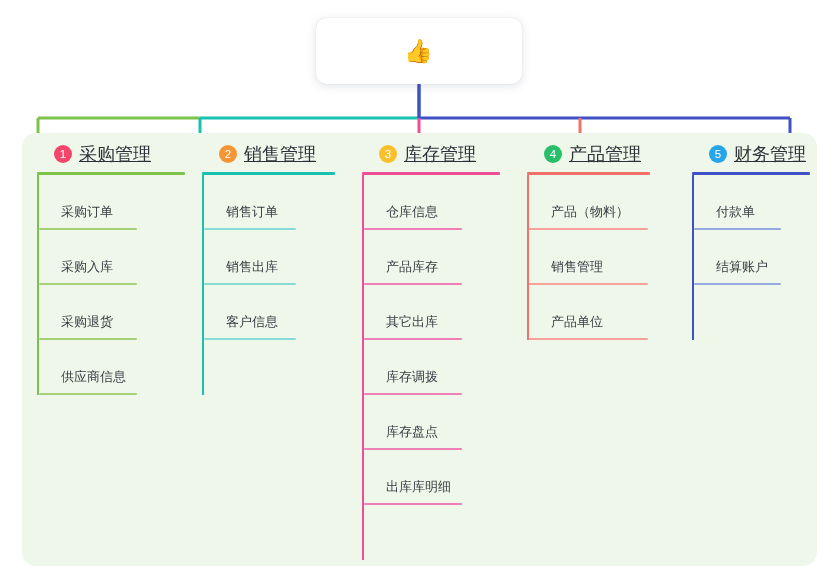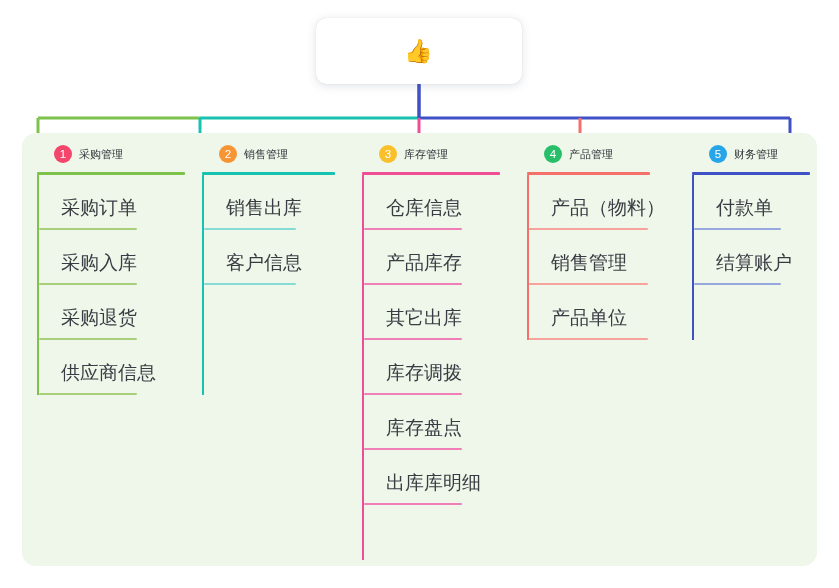--- a/index.html
+++ b/index.html
@@ -100,23 +100,24 @@
     border-radius: 50%;
     color: #ffffff;
     font-size: 11.5px;
     line-height: 18px;
     text-align: center;
     font-weight: normal;
     flex: 0 0 auto;
     margin-right: 7px;
   }
   .col-title {
-    font-size: 11px;
+    font-size: 18px;
     color: #2f3138;
     white-space: nowrap;
+    text-decoration: underline;
   }
   .head-rule {
     position: absolute;
     left: 0;
     bottom: 0;
     height: 3px;
     border-radius: 1px;
   }
 
   
@@ -129,21 +130,21 @@
 
   .item {
     position: relative;
     height: 55px;
     box-sizing: border-box;
   }
   .item-label {
     position: absolute;
     left: 24px;
     bottom: 9px;
-    font-size: 19px;
+    font-size: 13px;
     color: #3a3c43;
     white-space: nowrap;
   }
   .item-rule {
     position: absolute;
     left: 2px;
     bottom: 0;
     height: 2px;
     border-radius: 1px;
   }
@@ -199,20 +200,24 @@
         </div>
       </div>
       <div class="column" style="left: 180px; width: 133px;">
         <div class="col-head" style="width: 133px;">
           <span class="badge" style="background: rgb(247, 149, 53);">2</span>
           <span class="col-title">销售管理</span>
           <div class="head-rule" style="width: 133px; background: rgb(24, 194, 176);"></div>
         </div>
         <div class="spine" style="background: rgb(24, 194, 176); height: 220px;"></div>
         <div class="item">
+          <span class="item-label">销售订单</span>
+          <div class="item-rule" style="width: 92px; background: rgb(134, 220, 212);"></div>
+        </div>
+        <div class="item">
           <span class="item-label">销售出库</span>
           <div class="item-rule" style="width: 92px; background: rgb(134, 220, 212);"></div>
         </div>
         <div class="item">
           <span class="item-label">客户信息</span>
           <div class="item-rule" style="width: 92px; background: rgb(134, 220, 212);"></div>
         </div>
       </div>
       <div class="column" style="left: 340px; width: 138px;">
         <div class="col-head" style="width: 138px;">

